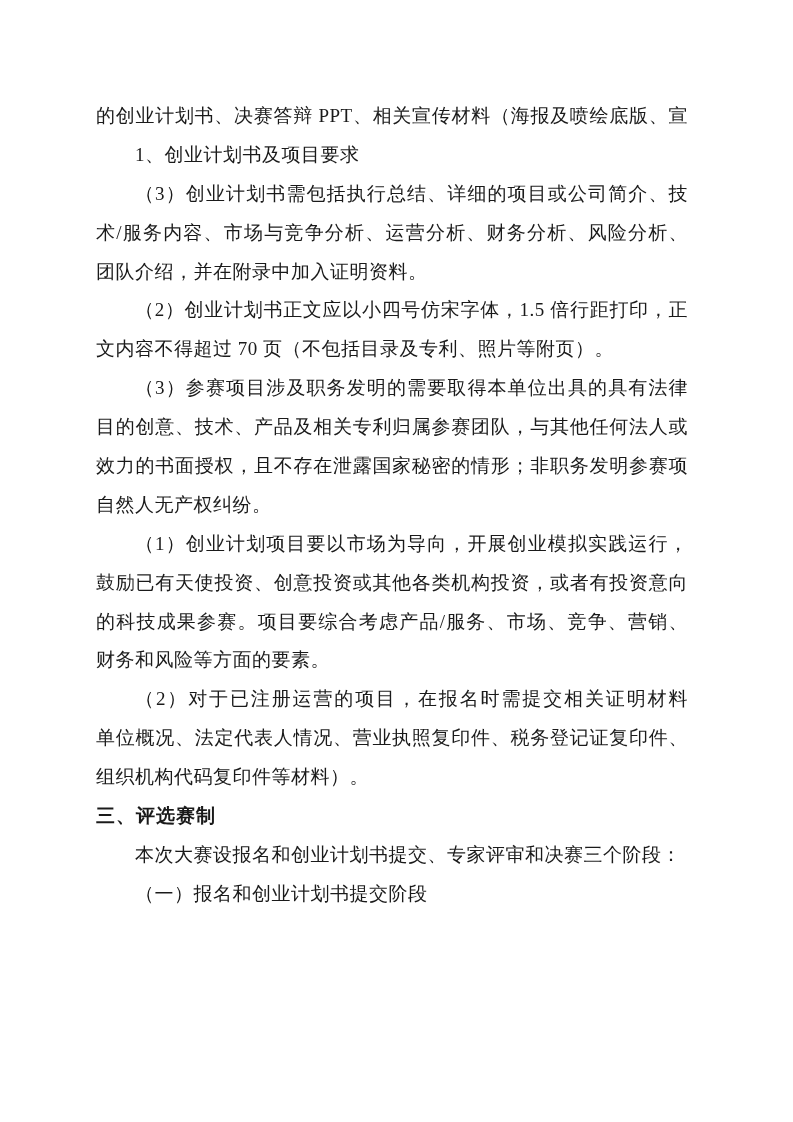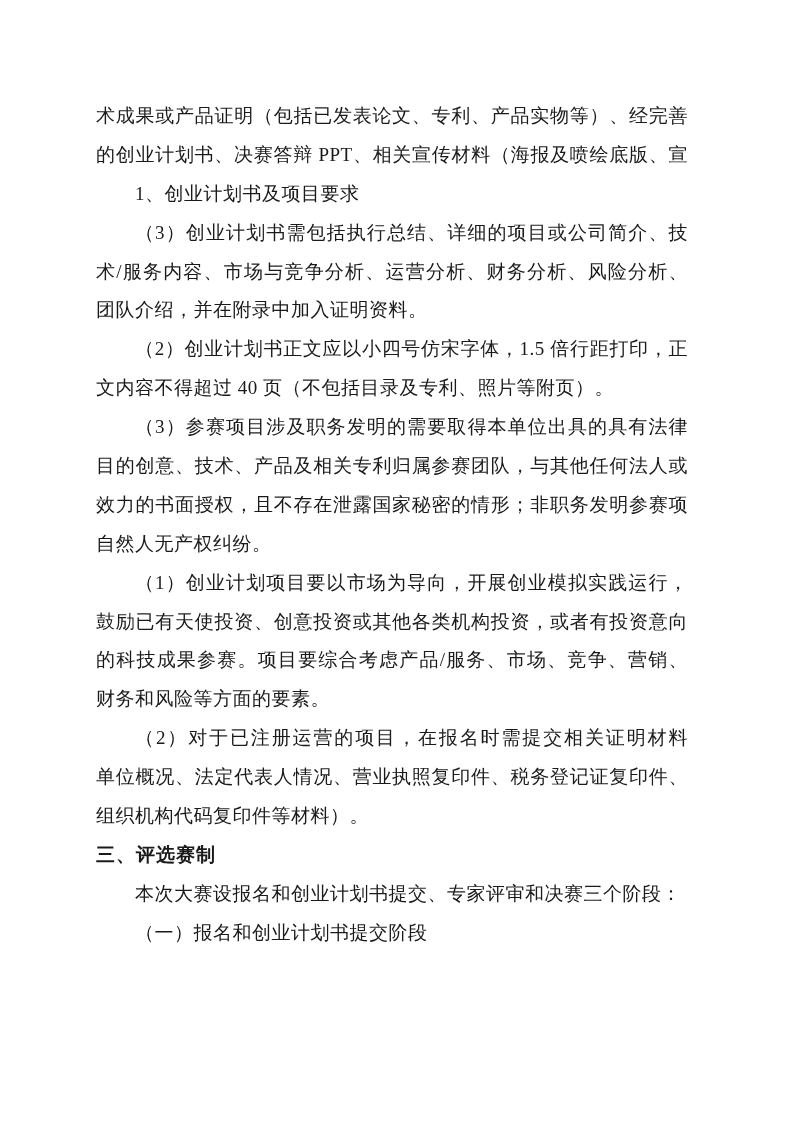--- a/index.html
+++ b/index.html
@@ -43,28 +43,27 @@
     font-weight: 700;
     font-family: Liberation Serif, serif;
     letter-spacing: 1px;
   }
 </style>
 </head>
 <body>
 
 <div class="page">
   <div class="content">
-      <div class="line justify">术成果或产品证明（包括已发表论文、专利、产品实物等）、经完善</div>
       <div class="line justify">的创业计划书、决赛答辩 PPT、相关宣传材料（海报及喷绘底版、宣</div>
       <div class="line indent">1、创业计划书及项目要求</div>
       <div class="line indent justify">（3）创业计划书需包括执行总结、详细的项目或公司简介、技</div>
       <div class="line justify">术/服务内容、市场与竞争分析、运营分析、财务分析、风险分析、</div>
       <div class="line">团队介绍，并在附录中加入证明资料。</div>
       <div class="line indent justify">（2）创业计划书正文应以小四号仿宋字体，1.5 倍行距打印，正</div>
-      <div class="line">文内容不得超过 40 页（不包括目录及专利、照片等附页）。</div>
+      <div class="line">文内容不得超过 70 页（不包括目录及专利、照片等附页）。</div>
       <div class="line indent justify">（3）参赛项目涉及职务发明的需要取得本单位出具的具有法律</div>
       <div class="line justify">目的创意、技术、产品及相关专利归属参赛团队，与其他任何法人或</div>
       <div class="line justify">效力的书面授权，且不存在泄露国家秘密的情形；非职务发明参赛项</div>
       <div class="line">自然人无产权纠纷。</div>
       <div class="line indent justify">（1）创业计划项目要以市场为导向，开展创业模拟实践运行，</div>
       <div class="line justify">鼓励已有天使投资、创意投资或其他各类机构投资，或者有投资意向</div>
       <div class="line justify">的科技成果参赛。项目要综合考虑产品/服务、市场、竞争、营销、</div>
       <div class="line">财务和风险等方面的要素。</div>
       <div class="line indent justify">（2）对于已注册运营的项目，在报名时需提交相关证明材料（含</div>
       <div class="line justify">单位概况、法定代表人情况、营业执照复印件、税务登记证复印件、</div>

